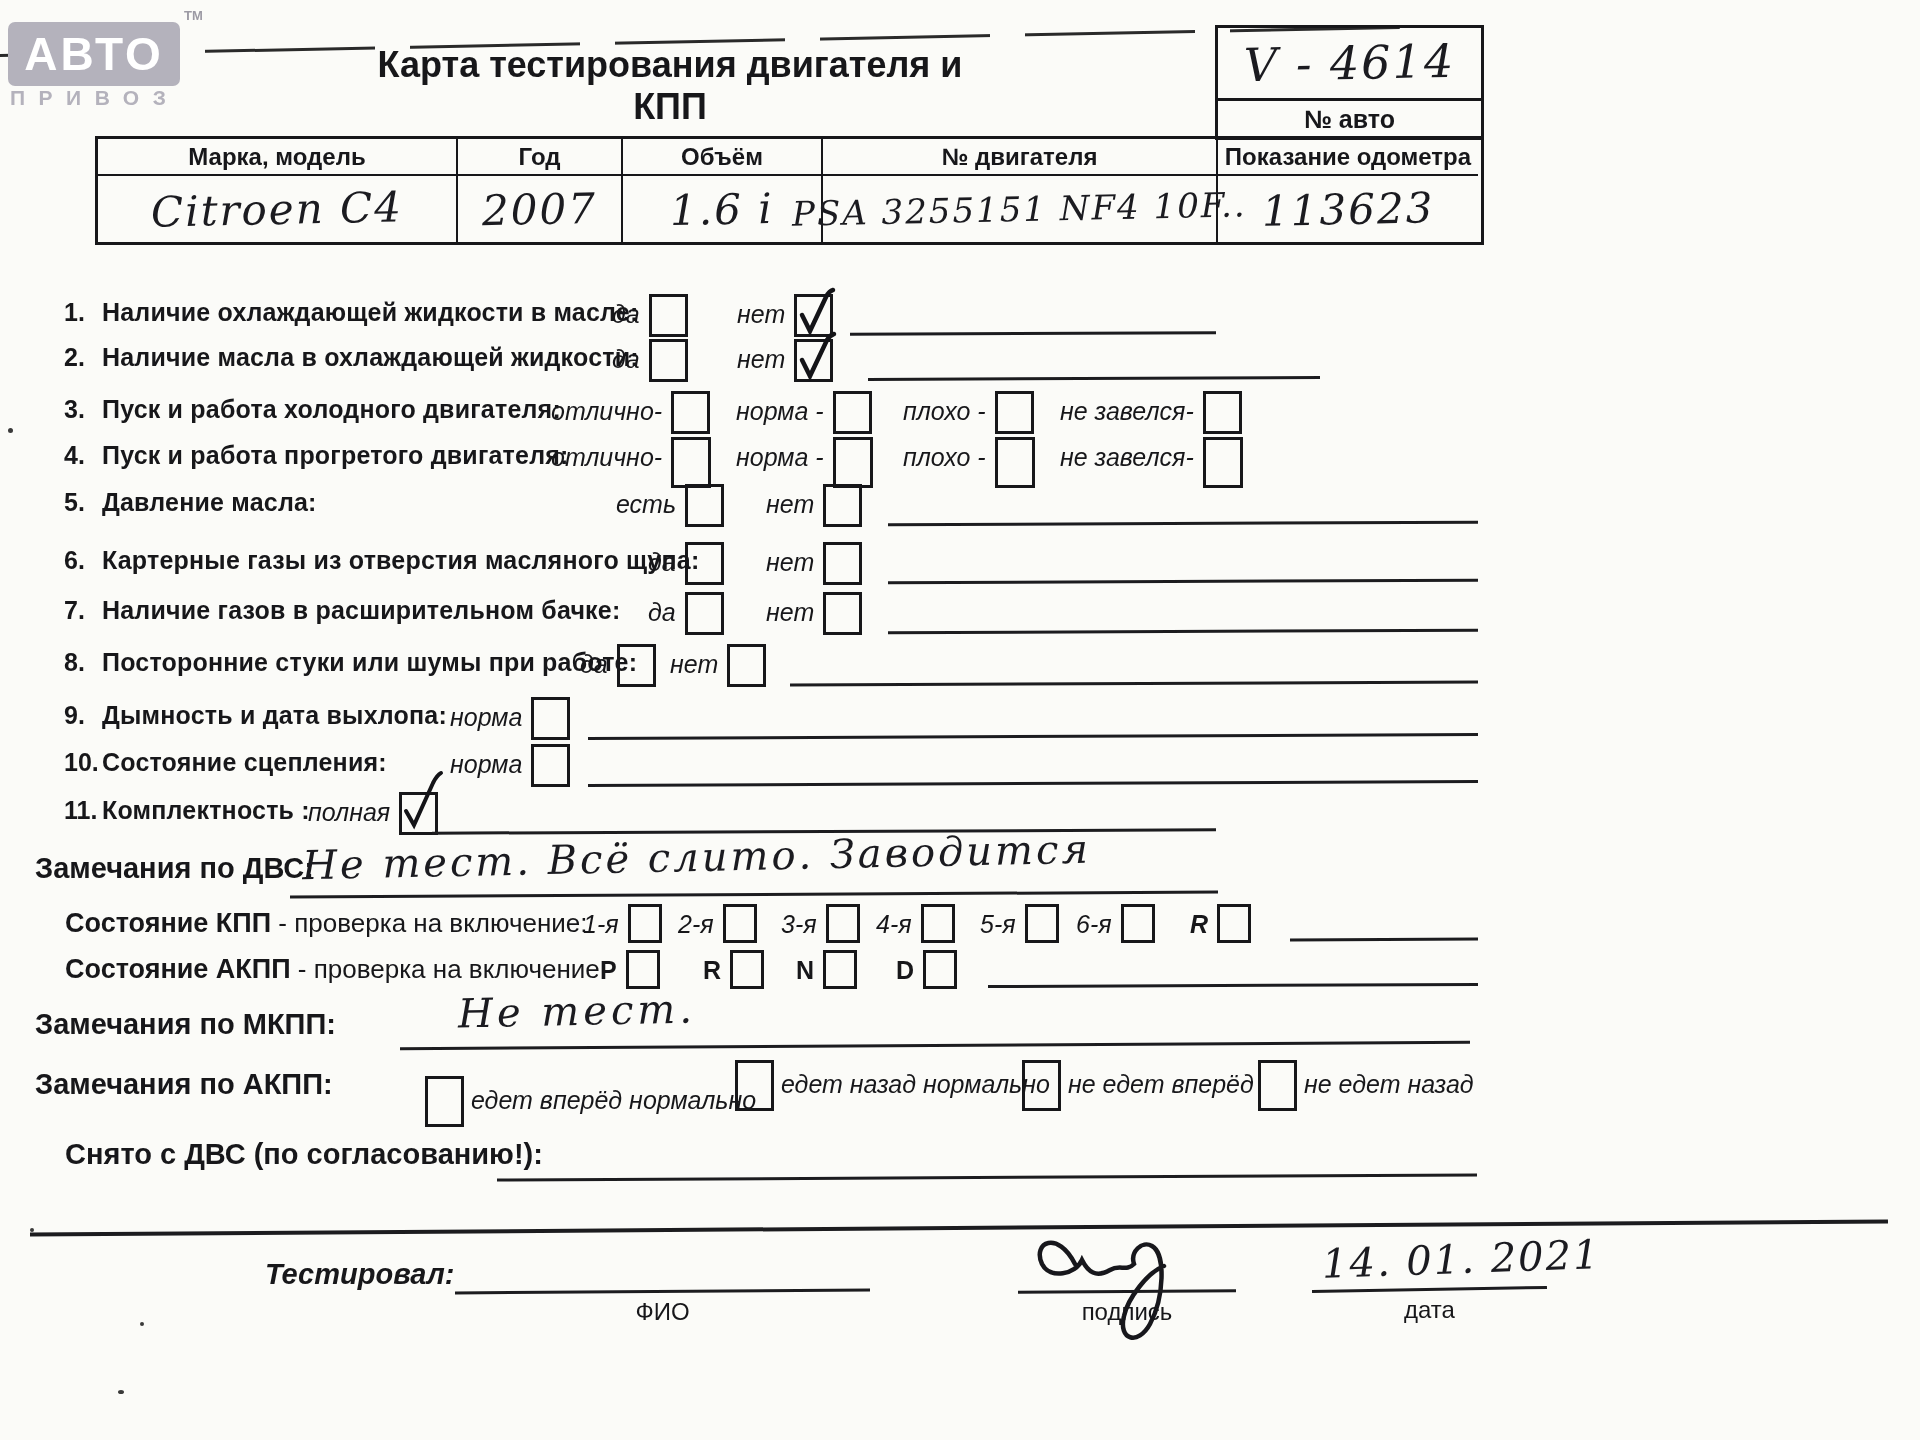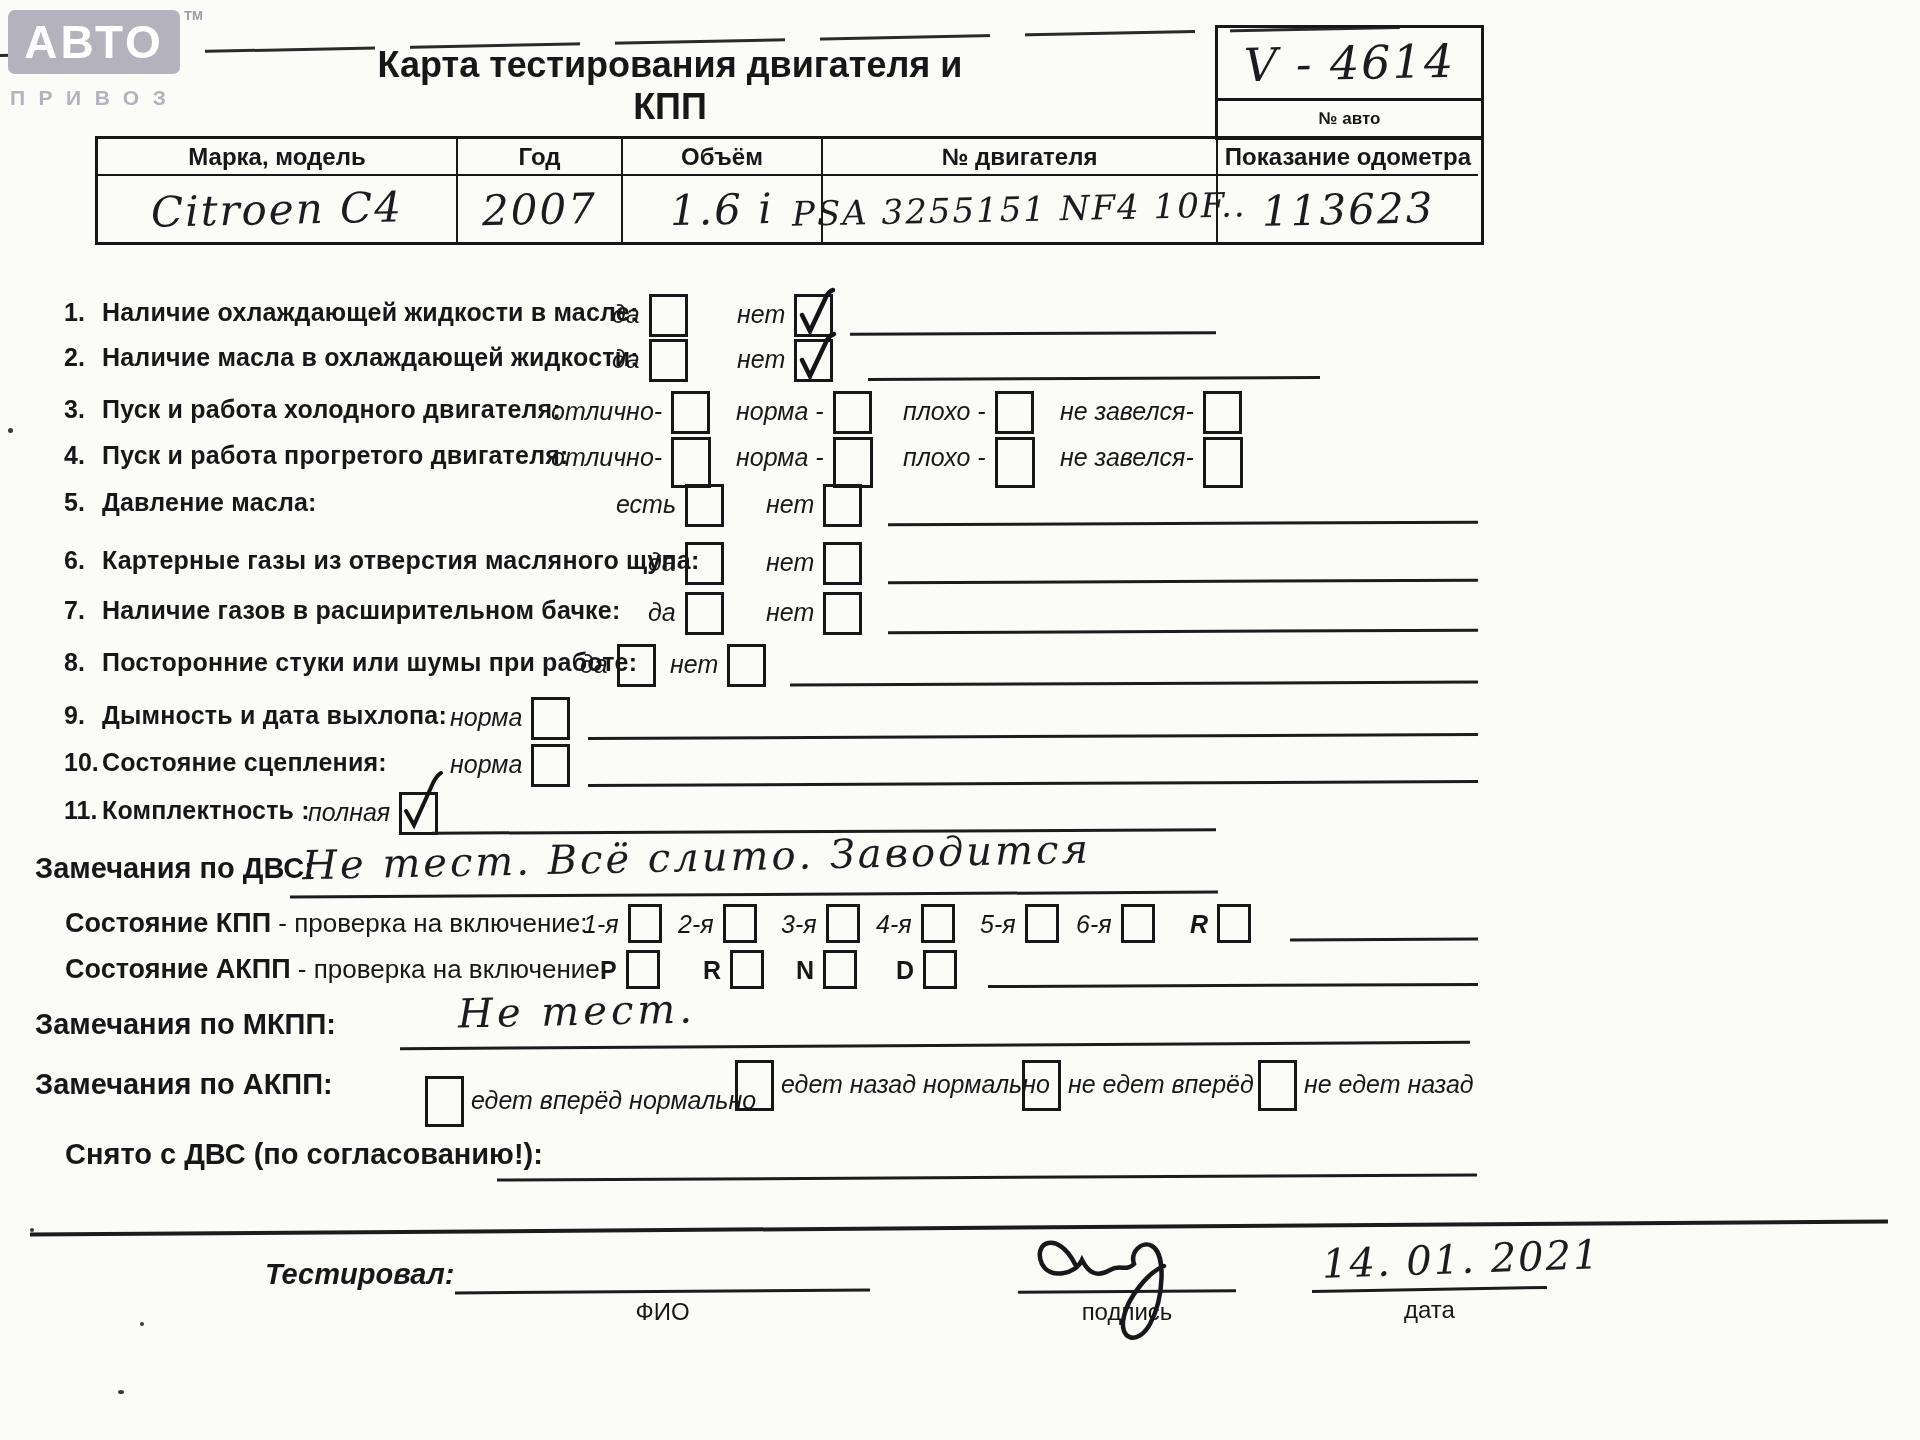--- a/index.html
+++ b/index.html
@@ -8,30 +8,30 @@
     font-family:"Liberation Sans",sans-serif;color:#17171a;overflow:hidden;
   }
   
   .scanline{
     position:absolute;height:2.5px;
     background:repeating-linear-gradient(90deg,#2a2a2a 0 170px,transparent 170px 205px);
     transform-origin:left center;
   }
   .speck{position:absolute;background:#3a3a3a;border-radius:50%;}
   
-  .logo-box{position:absolute;left:8px;top:10px;width:172px;height:64px;background:#b4b2bc;border-radius:7px;
+  .logo-box{position:absolute;left:8px;top:22px;width:172px;height:64px;background:#b4b2bc;border-radius:7px;
     display:flex;align-items:center;justify-content:center;}
   .logo-word{color:#ffffff;font-weight:bold;font-size:46px;letter-spacing:3px;font-family:"Liberation Sans",sans-serif;}
   .logo-tm{position:absolute;left:184px;top:8px;font-size:13px;color:#9c9aa4;font-weight:bold;}
   .logo-sub{position:absolute;left:10px;top:86px;font-size:21px;font-weight:bold;color:#b4b2bc;letter-spacing:13.5px;}
   
   .title{position:absolute;left:340px;top:44px;width:660px;text-align:center;font-size:36px;font-weight:bold;}
   .autobox{position:absolute;left:1215px;top:25px;width:263px;border:3px solid #17171a;}
   .autobox .cellA{height:70px;display:flex;align-items:center;justify-content:center;border-bottom:3px solid #17171a;}
-  .autobox .cellB{height:36px;display:flex;align-items:center;justify-content:center;font-weight:bold;font-size:17px;}
+  .autobox .cellB{height:36px;display:flex;align-items:center;justify-content:center;font-weight:bold;font-size:25px;}
   
   .vtable{position:absolute;left:95px;top:136px;width:1383px;border:3px solid #17171a;
     display:grid;grid-template-columns:360px 165px 200px 395px 260px;grid-template-rows:37px 66px;}
   .vtable .th{border-right:2.5px solid #17171a;border-bottom:2.5px solid #17171a;
     display:flex;align-items:center;justify-content:center;font-weight:bold;font-size:24px;}
   .vtable .tv{border-right:2.5px solid #17171a;display:flex;align-items:center;justify-content:center;}
   .vtable .th:nth-child(5),.vtable .tv:nth-child(10){border-right:none;}
   
   .hw{font-family:"DejaVu Serif",serif;font-style:italic;color:#1b1b20;letter-spacing:2px;
       transform:rotate(-1.2deg);white-space:nowrap;}

